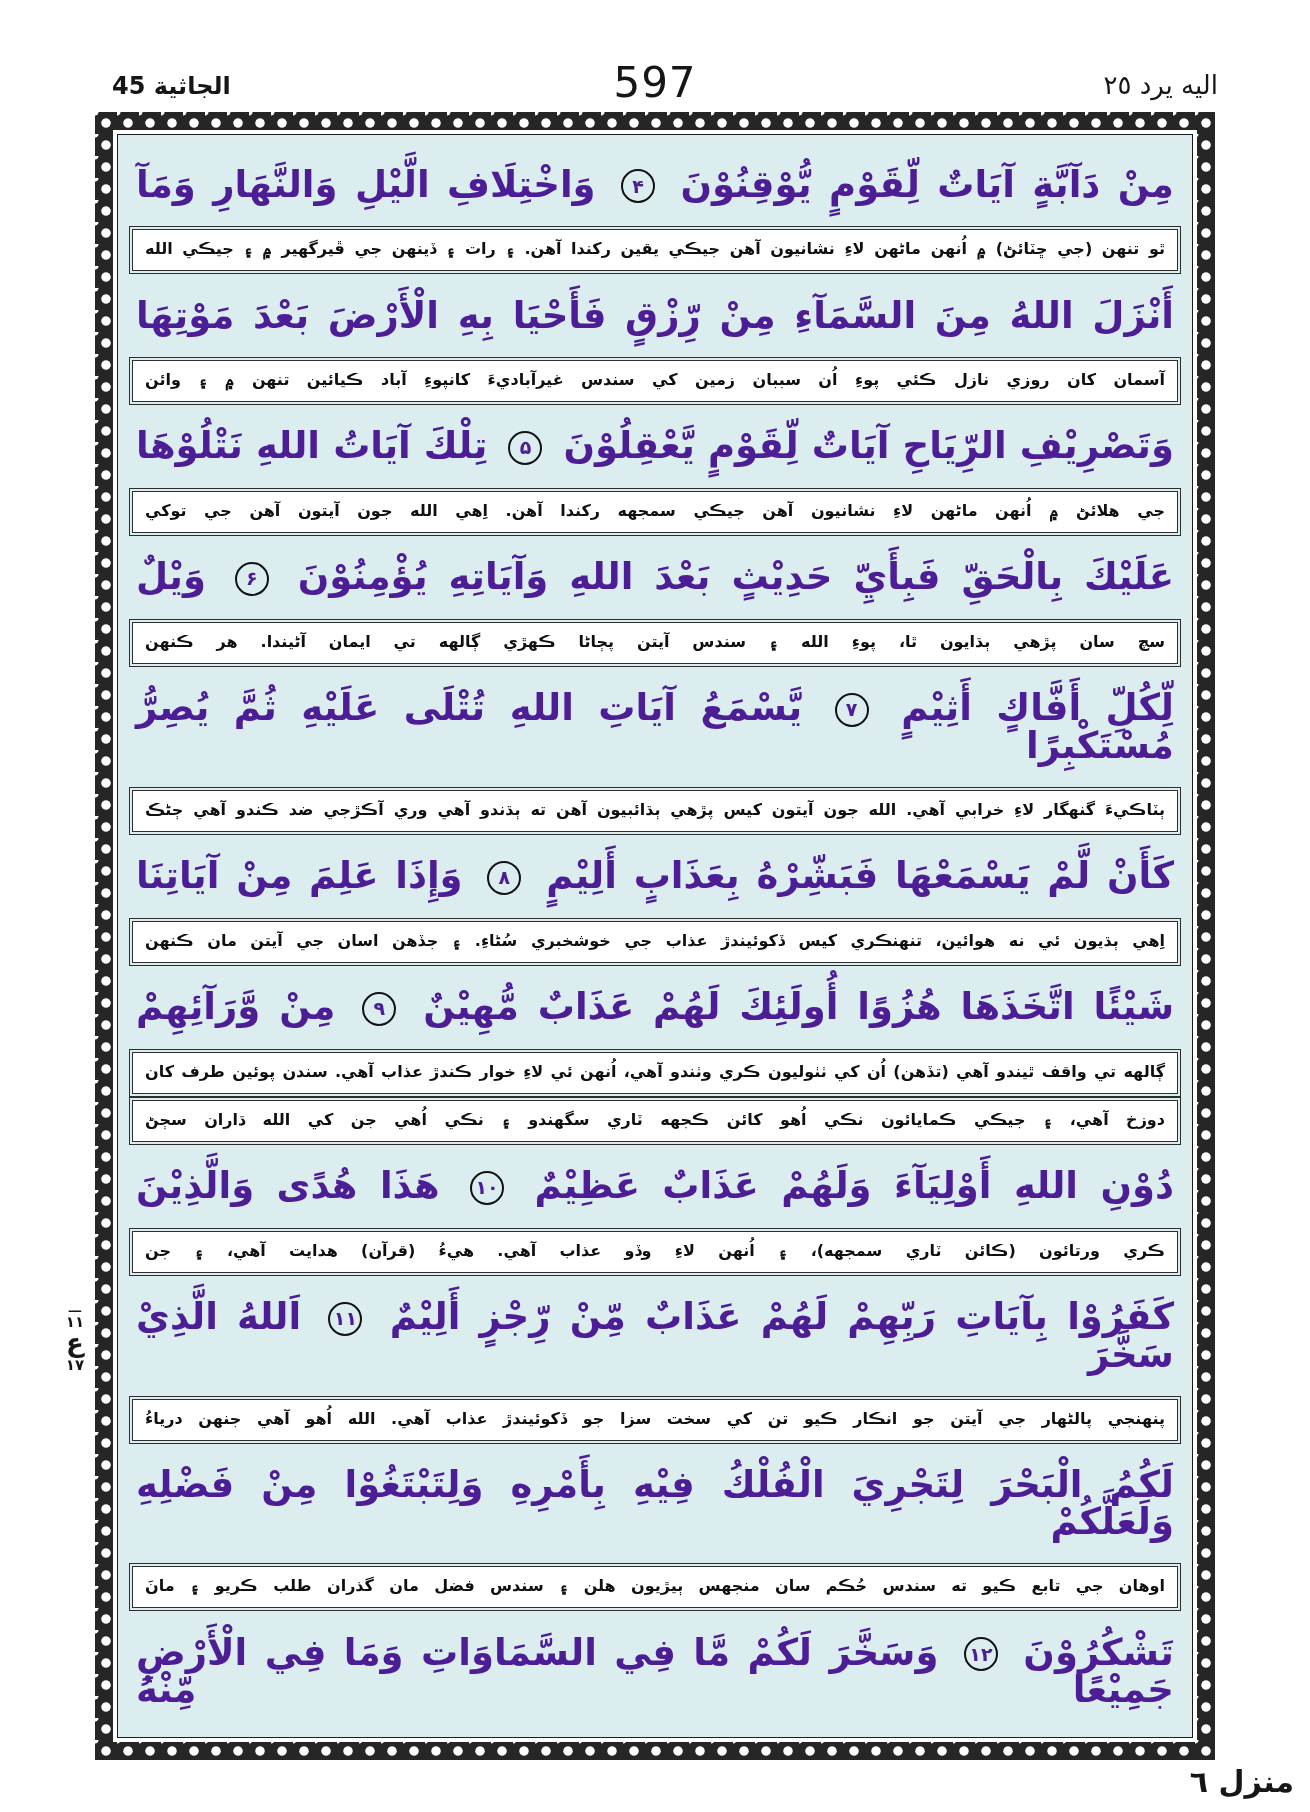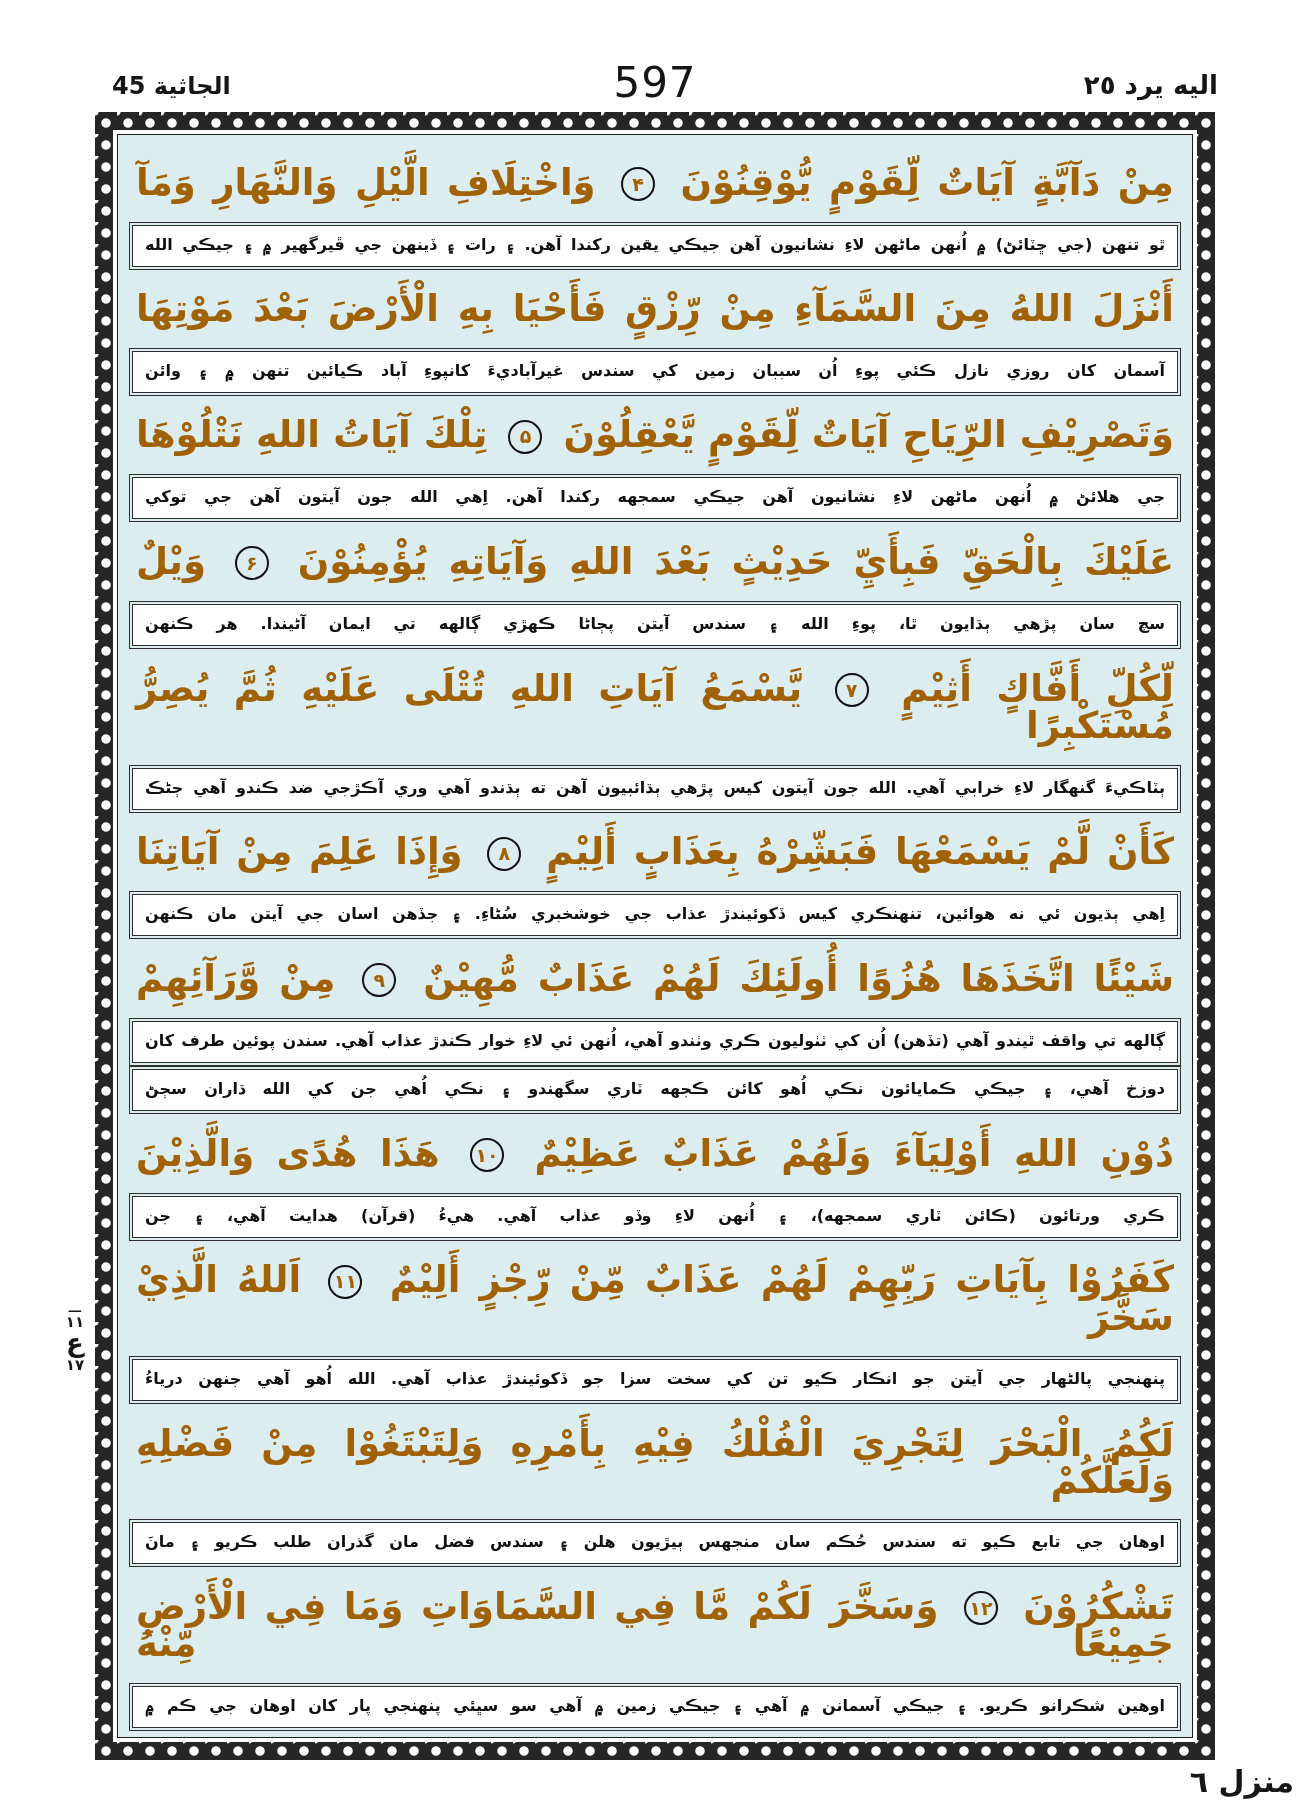--- a/index.html
+++ b/index.html
@@ -17,21 +17,21 @@
     position: absolute; left: 112px; top: 14px;
     font-size: 24px; font-weight: 700; direction: rtl;
   }
   .page-number {
     position: absolute; left: 50%; transform: translateX(-50%); top: 0;
     font-size: 42px; font-weight: 400; letter-spacing: 1px;
     font-family: "DejaVu Sans", sans-serif;
   }
   .juz-label {
     position: absolute; right: 92px; top: 12px;
-    font-size: 26px; font-weight: 700; direction: rtl; text-align: right;
+    font-size: 26px; font-weight: 400; direction: rtl; text-align: right;
   }
   
   .frame {
     position: absolute; left: 95px; top: 112px;
     width: 1120px; height: 1648px;
     background-color: #262626;
     background-image:
       radial-gradient(circle at 11px 11px, #ffffff 4.2px, rgba(255,255,255,0) 5.2px),
       radial-gradient(circle at 0px 0px, #ffffff 3px, rgba(255,255,255,0) 4px);
     background-size: 22px 22px, 22px 22px;
@@ -51,21 +51,21 @@
     flex: 1 1 auto;
     display: block;
     font-size: 37px; font-weight: 700;
     line-height: 1.0;
     direction: rtl;
     text-align: justify; text-align-last: justify;
     padding: 0 6px;
     align-content: center;
     display: grid; align-items: center;
     white-space: normal;
-    color: #a16207;
+    color: #4c1d95;
   }
   .ayah .seg { display: inline; }
   .vnum {
     display: inline-flex; align-items: center; justify-content: center;
     width: 34px; height: 34px;
     border: 2px solid #121212; border-radius: 50%;
     font-size: 19px; font-weight: 700;
     margin: 0 8px; vertical-align: middle;
     line-height: 1;
   }
@@ -150,21 +150,20 @@
         <div><span class="seg">كَفَرُوْا بِآيَاتِ رَبِّهِمْ لَهُمْ عَذَابٌ مِّنْ رِّجْزٍ أَلِيْمٌ</span> <span class="vnum">۱۱</span> <span class="seg">اَللهُ الَّذِيْ سَخَّرَ</span></div>
       </div>
       <div class="trans">پنهنجي پالڻهار جي آيتن جو انڪار ڪيو تن کي سخت سزا جو ڏکوئيندڙ عذاب آهي. الله اُهو آهي جنهن درياءُ</div>
       <div class="ayah">
         <div><span class="seg">لَكُمُ الْبَحْرَ لِتَجْرِيَ الْفُلْكُ فِيْهِ بِأَمْرِهِ وَلِتَبْتَغُوْا مِنْ فَضْلِهِ وَلَعَلَّكُمْ</span></div>
       </div>
       <div class="trans">اوهان جي تابع ڪيو ته سندس حُڪم سان منجهس ٻيڙيون هلن ۽ سندس فضل مان گذران طلب ڪريو ۽ مانَ</div>
       <div class="ayah">
         <div><span class="seg">تَشْكُرُوْنَ</span> <span class="vnum">۱۲</span> <span class="seg">وَسَخَّرَ لَكُمْ مَّا فِي السَّمَاوَاتِ وَمَا فِي الْأَرْضِ جَمِيْعًا مِّنْهُ</span></div>
       </div>
-      <div class="trans">اوهين شڪرانو ڪريو. ۽ جيڪي آسمانن ۾ آهي ۽ جيڪي زمين ۾ آهي سو سڀئي پنهنجي پار کان اوهان جي ڪم ۾</div>
     </div>
 </div>
 
 <div class="ruku-marker">
   <span class="ruku-dash">ـــ</span>
   <span class="ruku-upper">۱۱</span>
   <span class="ruku-ain">ع</span>
   <span class="ruku-lower">۱۷</span>
 </div>
 

